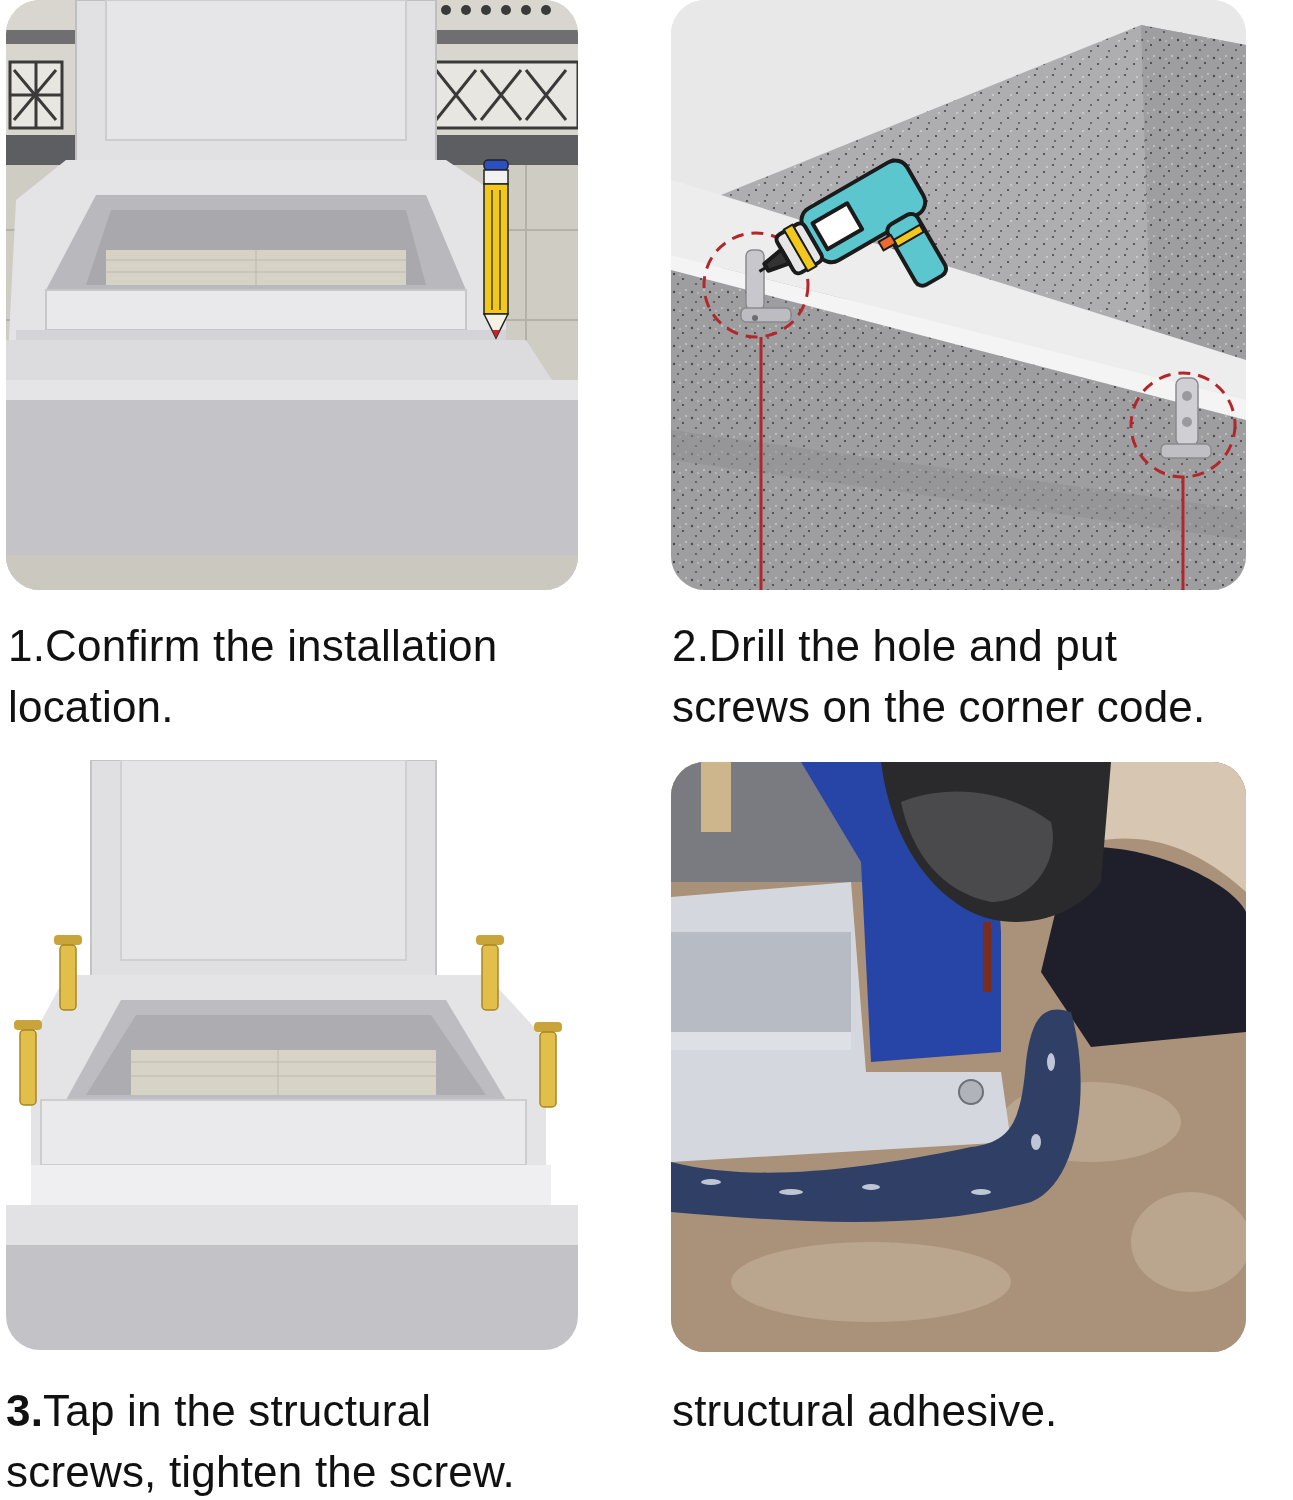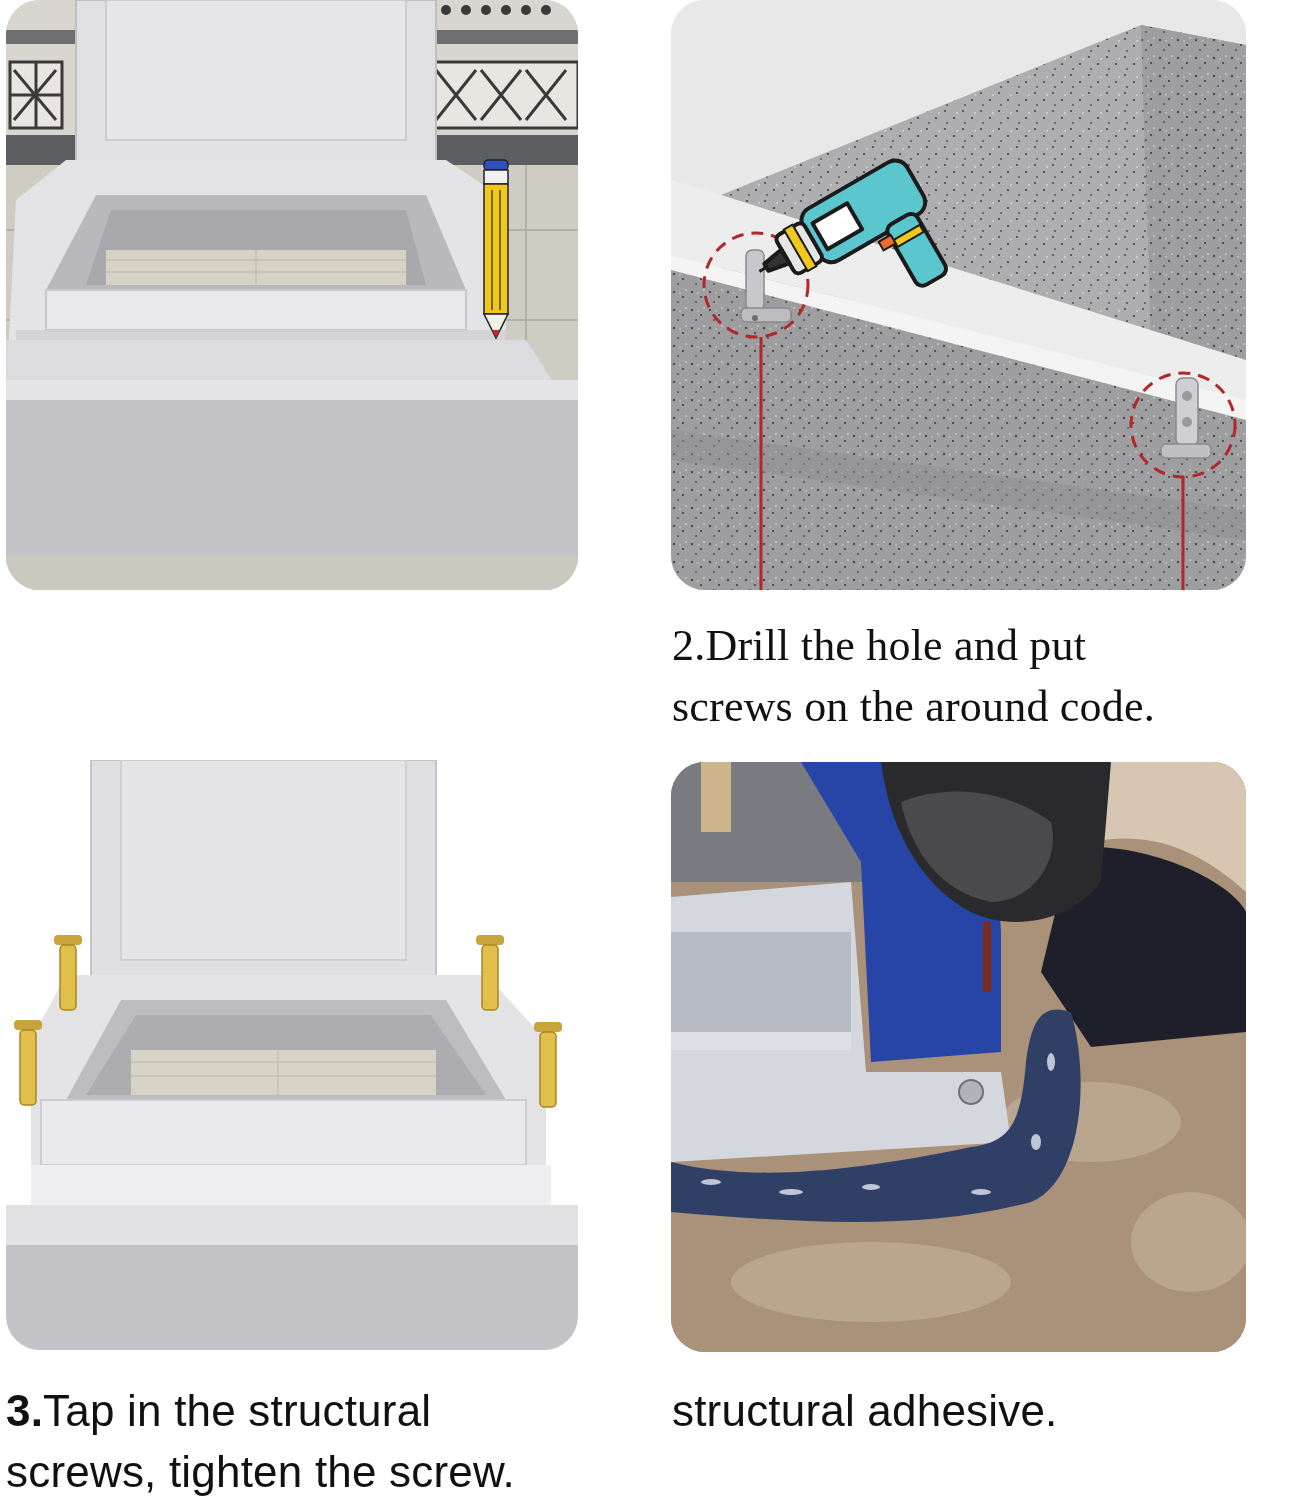--- a/index.html
+++ b/index.html
@@ -213,25 +213,27 @@
         <ellipse cx="120" cy="430" rx="12" ry="3"></ellipse>
         <ellipse cx="200" cy="425" rx="9" ry="3"></ellipse>
         <ellipse cx="380" cy="300" rx="4" ry="9"></ellipse>
         <ellipse cx="365" cy="380" rx="5" ry="8"></ellipse>
         <ellipse cx="310" cy="430" rx="10" ry="3"></ellipse>
       </g>
   </svg>
 </div>
 
 <div class="caption" style="left:8px; top:615px;">
-</div>
-
-<div class="caption" style="left:672px; top:615px;font-family:Liberation Serif, serif;">
+  <div><span class="num">1.</span><span>Confirm the installation</span></div>
+  <div>location.</div>
+</div>
+
+<div class="caption" style="left:672px; top:615px;">
   <div><span class="num">2.</span><span>Drill the hole and put</span></div>
-  <div>screws on the around code.</div>
+  <div>screws on the corner code.</div>
 </div>
 
 <div class="caption bold-num" style="left:6px; top:1380px;">
   <div><span class="num">3.</span><span>Tap in the structural</span></div>
   <div>screws, tighten the screw.</div>
 </div>
 
 <div class="caption bold-num" style="left:672px; top:1380px;">
   <div>structural adhesive.</div>
 </div>

